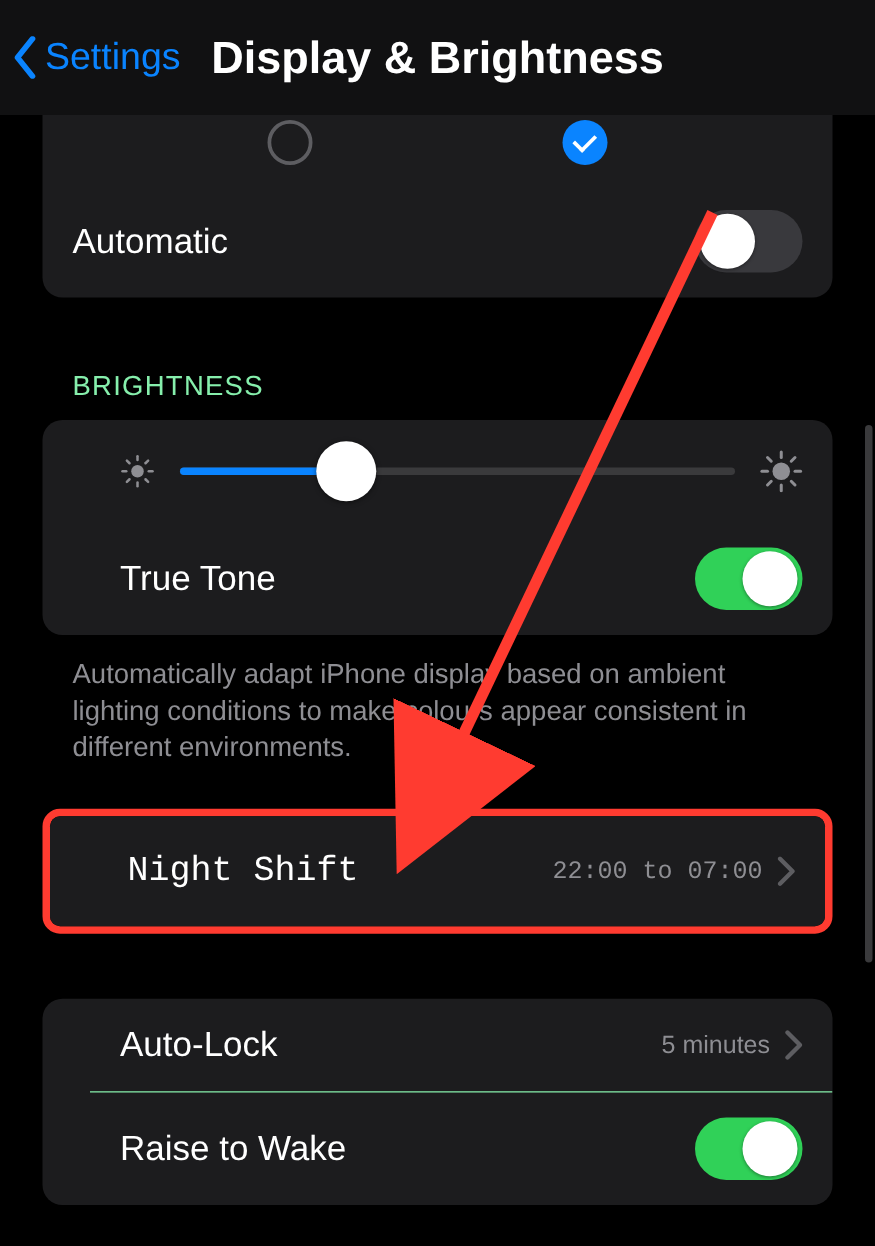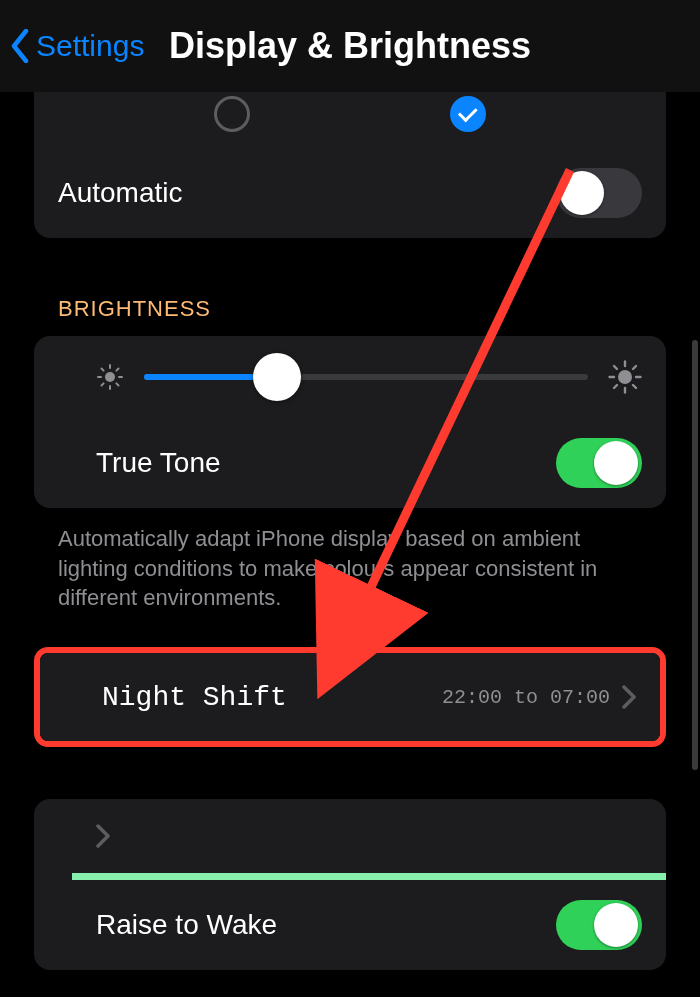--- a/index.html
+++ b/index.html
@@ -5,32 +5,32 @@
   * { box-sizing: border-box; margin: 0; padding: 0; }
   html, body { width: 700px; height: 997px; background: #000; font-family: -apple-system, "Helvetica Neue", Arial, sans-serif; color: #fff; overflow: hidden; }
   .screen { width: 700px; height: 997px; background: #000; position: relative; }
   .navbar { height: 92px; display: flex; align-items: center; justify-content: center; position: relative; background: rgba(28,28,30,0.6); }
   .back { position: absolute; left: 10px; display: flex; align-items: center; gap: 6px; color: #0a84ff; font-size: 30px; }
   .back-chevron svg { display: block; }
   .nav-title { font-size: 36px; font-weight: 600; color: #fff; }
   .content { padding: 0 34px; }
   .group { background: #1c1c1e; border-radius: 16px; overflow: hidden; padding-left: 38px; }
   .row { display: flex; align-items: center; justify-content: space-between; padding: 20px 24px; min-height: 74px; }
-  .row + .row { border-top: 7px solid #86efac; }
+  .row + .row { border-top: 1px solid #86efac; }
   .row-label { font-size: 28px; color: #fff; }
   .row-detail { font-size: 20px; color: #8e8e93; margin-left: auto; margin-right: 12px; }
   .chev { color: #5d5d61; }
   .chev svg { display:block; }
   .switch { width: 86px; height: 50px; border-radius: 25px; position: relative; }
   .switch.off { background: #39393d; }
   .switch.on { background: #30d158; }
   .knob { position: absolute; top: 3px; width: 44px; height: 44px; border-radius: 50%; background: #fff; box-shadow: 0 1px 3px rgba(0,0,0,.4); }
   .switch.off .knob { left: 4px; }
   .switch.on .knob { right: 4px; }
-  .section-header { font-size: 22px; color: #fdba74; letter-spacing: 1px; padding: 58px 24px 14px; text-transform: uppercase; }
+  .section-header { font-size: 22px; color: #86efac; letter-spacing: 1px; padding: 58px 24px 14px; text-transform: uppercase; }
   .footer-text { font-size: 22px; color: #8e8e93; padding: 16px 24px 0; line-height: 1.35; }
   
   .appearance-partial { background: #1c1c1e; border-radius: 0 0 16px 16px; overflow: hidden; margin-top: 0; }
   .appearance-row { display:flex; justify-content:center; gap:200px; padding: 4px 0 16px; }
   .radio { width: 36px; height: 36px; border-radius: 50%; border: 3px solid #5d5d61; background: transparent; }
   .radio.sel { border: none; background: #0a84ff; display:flex; align-items:center; justify-content:center; }
   .radio.sel::after { content:""; width:14px; height:8px; border-left:3px solid #fff; border-bottom:3px solid #fff; transform: rotate(-45deg) translate(1px,-2px); }
   
   .slider-row { display:flex; align-items:center; gap:20px; padding: 24px 24px; }
   .sun { color:#8e8e93; }
@@ -139,20 +139,22 @@
               </svg>
           </span>
         </div>
       </div>
     </div>
 
     <div style="height:52px"></div>
 
     <div class="group">
       <div class="row">
+        <span class="row-label">Auto-Lock</span>
+        <span class="row-detail">5 minutes</span>
         <span class="chev">
           <svg width="14" height="24" viewBox="0 0 14 24">
               <polyline points="2,2 12,12 2,22" fill="none" stroke="#5d5d61" stroke-width="3.5" stroke-linecap="round" stroke-linejoin="round"></polyline>
             </svg>
         </span>
       </div>
       <div class="row">
         <span class="row-label">Raise to Wake</span>
         <div class="switch on">
             <div class="knob"></div>

